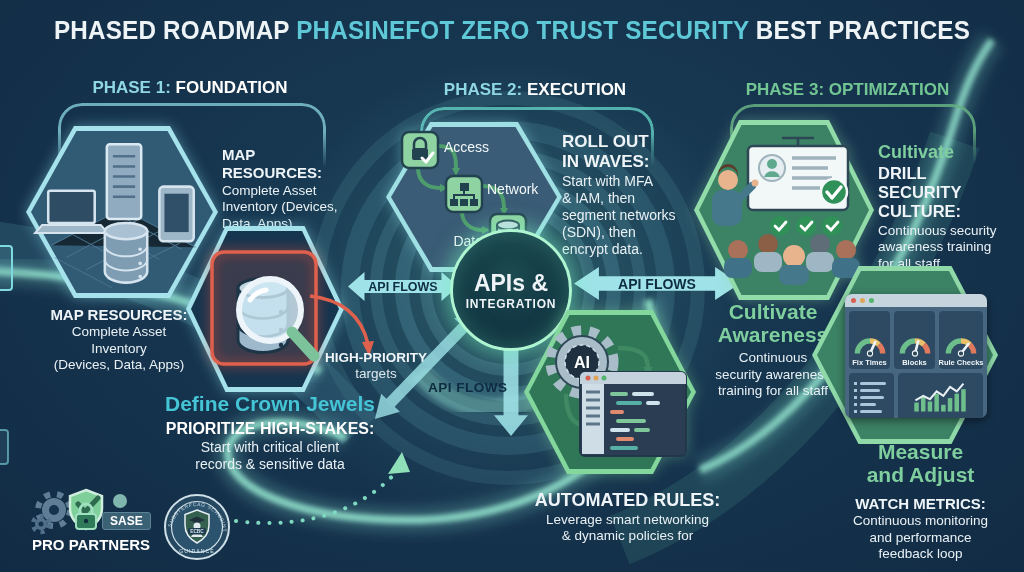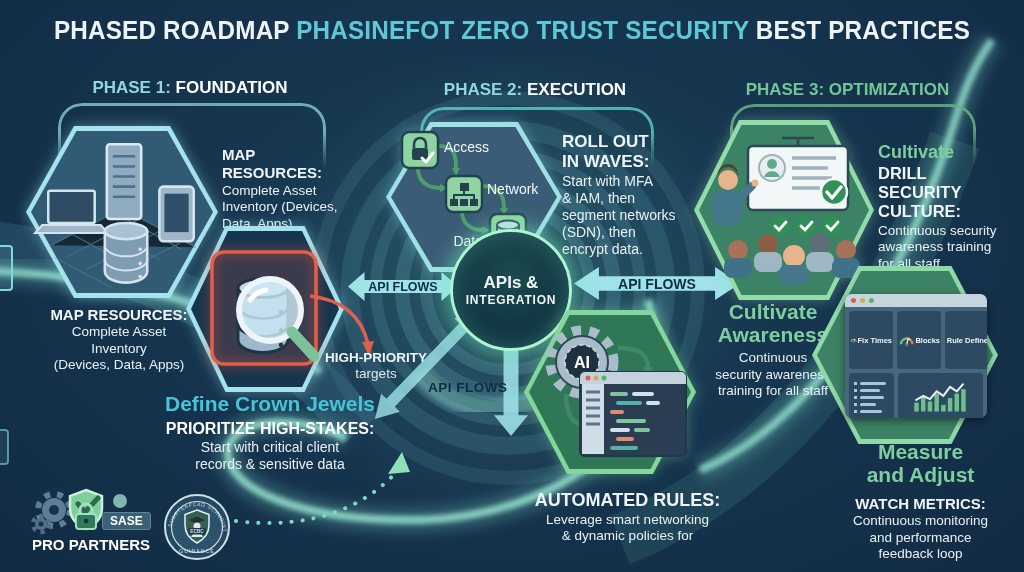--- a/index.html
+++ b/index.html
@@ -27,21 +27,21 @@
     background:rgba(159,227,232,.88);}
   .hub{position:absolute;border-radius:50%;border:3px solid #aef5d2;
     background:radial-gradient(circle at 50% 38%, #1c4b50 0%, #0d2e3e 75%);
     box-shadow:0 0 20px 5px rgba(120,240,190,.50), inset 0 0 24px rgba(120,240,190,.30);
     display:flex;flex-direction:column;align-items:center;justify-content:center;}
   .dash{position:absolute;background:#47667f;border-radius:7px;box-shadow:0 3px 8px rgba(0,0,0,.45);overflow:hidden;}
   .dash-head{height:13px;background:#c6d4dd;display:flex;align-items:center;gap:4px;padding:0 6px;}
   .dot{width:5px;height:5px;border-radius:50%;}
   .dash-body{padding:4px;display:flex;flex-direction:column;gap:4px;}
   .dash-row{display:flex;gap:4px;}
-  .card{background:#2e4a62;border-radius:4px;display:flex;flex-direction:row;align-items:center;justify-content:flex-end;padding:2px 1px;}
+  .card{background:#2e4a62;border-radius:4px;display:flex;flex-direction:column;align-items:center;justify-content:flex-end;padding:2px 1px;}
   .gauge-label{font-size:7.5px;font-weight:bold;color:#eef4f7;white-space:nowrap;}
   .sase-tag{position:absolute;background:#3b6175;border-radius:3px;color:#fff;font-weight:bold;
     font-size:12px;padding:1px 7px;border:1px solid #5e8296;}
 </style>
 </head>
 <body>
 
 <div id="stage">
 
   <svg class="abs" width="1024" height="572" viewBox="0 0 1024 572" style="left:0;top:0;">
@@ -280,21 +280,21 @@
   <div class="abs b" style="left:428px;top:380px;width:150px;font-size:13.5px;color:#0e2c41;letter-spacing:.5px;">API FLOWS</div>
 
   <div class="arrow-h" style="left:348px;top:272px;width:110px;height:29px;font-size:12.5px;">
     <span>API FLOWS</span>
   </div>
   <div class="arrow-h" style="left:574px;top:267px;width:166px;height:33px;font-size:14px;">
     <span>API FLOWS</span>
   </div>
 
   <div class="hub" style="left:450px;top:229px;width:116px;height:116px;">
-    <div class="b" style="font-size:17px;">APIs &amp;</div>
+    <div class="b" style="font-size:23px;">APIs &amp;</div>
     <div class="b" style="font-size:12px;letter-spacing:.8px;">INTEGRATION</div>
   </div>
 
   <div class="hex" style="left:524px;top:310px;width:172px;height:164px;filter:drop-shadow(0 0 7px rgba(127,211,154,.4));">
     <div class="hx-out" style="background:#83d79c;"></div>
     <div class="hx-in" style="background:#2f7757;"></div>
     <svg viewBox="0 0 172 164">
       <g stroke="#3f8a63" stroke-width="4.5" fill="none">
         <path d="M 94 38 C 118 38 124 46 124 58"></path>
         <path d="M 42 84 C 42 106 50 116 64 116"></path>
@@ -446,21 +446,21 @@
           <div class="gauge-label">Blocks</div>
         </div>
         <div class="card" style="width:42px;height:54px;">
           <svg width="38" height="28" viewBox="0 0 36 26">
             <path d="M6 22 A12 12 0 0 1 18 10" fill="none" stroke="#6cbf8a" stroke-width="5"></path>
             <path d="M18 10 A12 12 0 0 1 26.5 13.5" fill="none" stroke="#e8c06a" stroke-width="5"></path>
             <path d="M26.5 13.5 A12 12 0 0 1 30 22" fill="none" stroke="#e07a5f" stroke-width="5"></path>
             <line x1="18" y1="22" x2="25" y2="13" stroke="#edf3f6" stroke-width="2.5" stroke-linecap="round"></line>
             <circle cx="18" cy="22" r="2.5" fill="#2e4756" stroke="#edf3f6" stroke-width="1"></circle>
           </svg>
-          <div class="gauge-label">Rule Define</div>
+          <div class="gauge-label">Rule Checks</div>
         </div>
       </div>
       <div class="dash-row">
         <div class="card" style="width:44px;height:44px;justify-content:center;">
           <svg width="38" height="36" viewBox="0 0 38 36">
             <g fill="#a9c6da">
               <rect x="2" y="3" width="3" height="3"></rect>
                 <rect x="8" y="3" width="26" height="3" rx="1.5"></rect>
               <rect x="2" y="10" width="3" height="3"></rect>
                 <rect x="8" y="10" width="20" height="3" rx="1.5"></rect>

